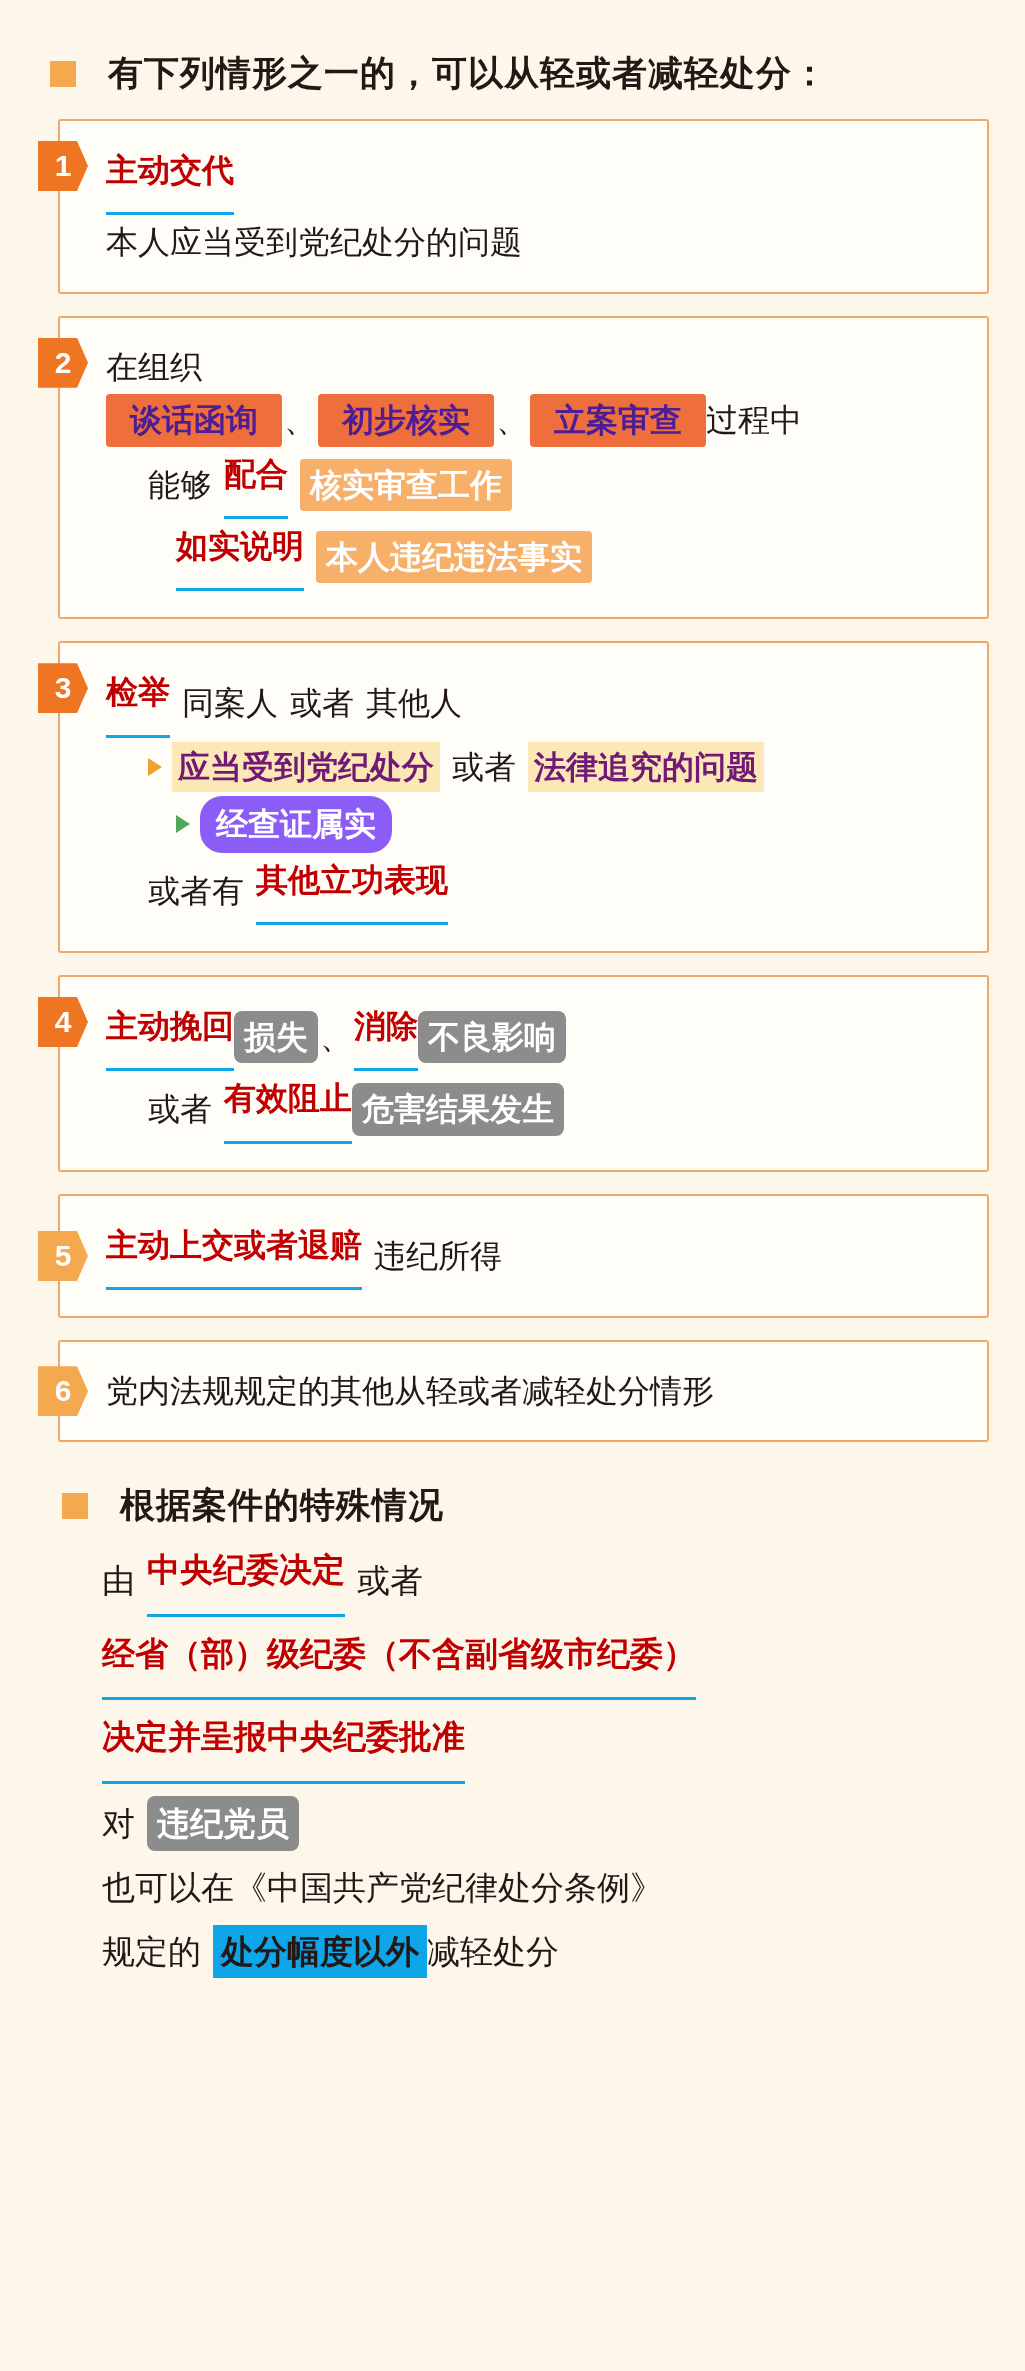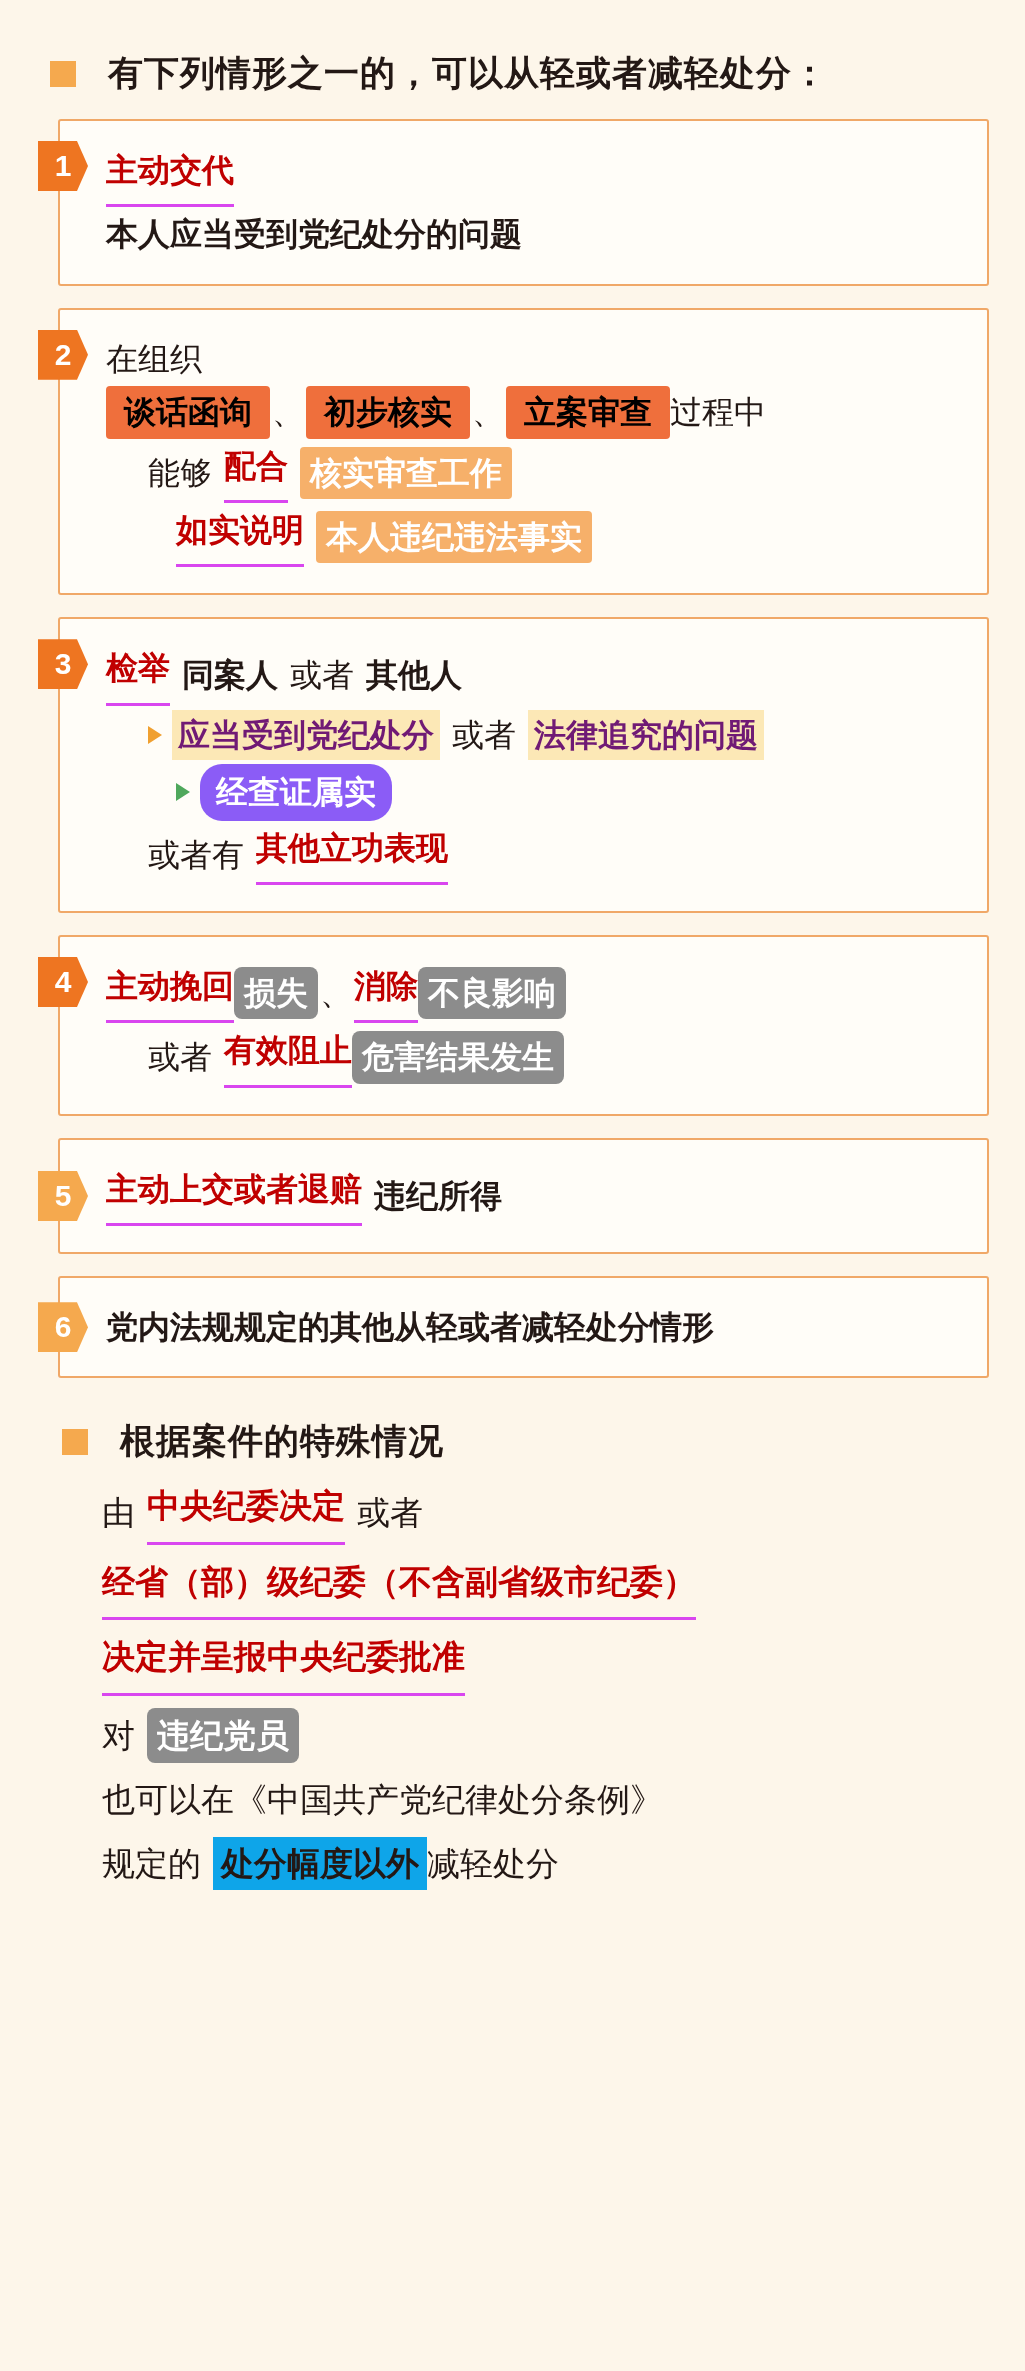--- a/index.html
+++ b/index.html
@@ -65,30 +65,30 @@
     flex-wrap:wrap;
     align-items:center;
     margin:4px 0;
   }
   .line.indent{margin-left:42px;}
   .line.indent2{margin-left:70px;}
   
   .red-u{
     color:#c00000;
     font-weight:700;
-    border-bottom:3px solid #d946ef;
-    padding-bottom:11px;
-  }
-  .dark-b{font-weight:700;color:#231815;}
+    border-bottom:3px solid #0ea5e9;
+    padding-bottom:19px;
+  }
+  .dark-b{font-weight:400;color:#231815;}
   .plain{color:#231815;}
   .tag-orange{
     background:#ef6f3c;
-    color:#000000;
-    font-weight:700;
-    padding:3px 18px;
+    color:#4c1d95;
+    font-weight:700;
+    padding:3px 24px;
     border-radius:4px;
     display:inline-block;
   }
   .tag-lorange{
     background:#f6b06a;
     color:#ffffff;
     font-weight:700;
     padding:3px 10px;
     border-radius:4px;
     display:inline-block;

